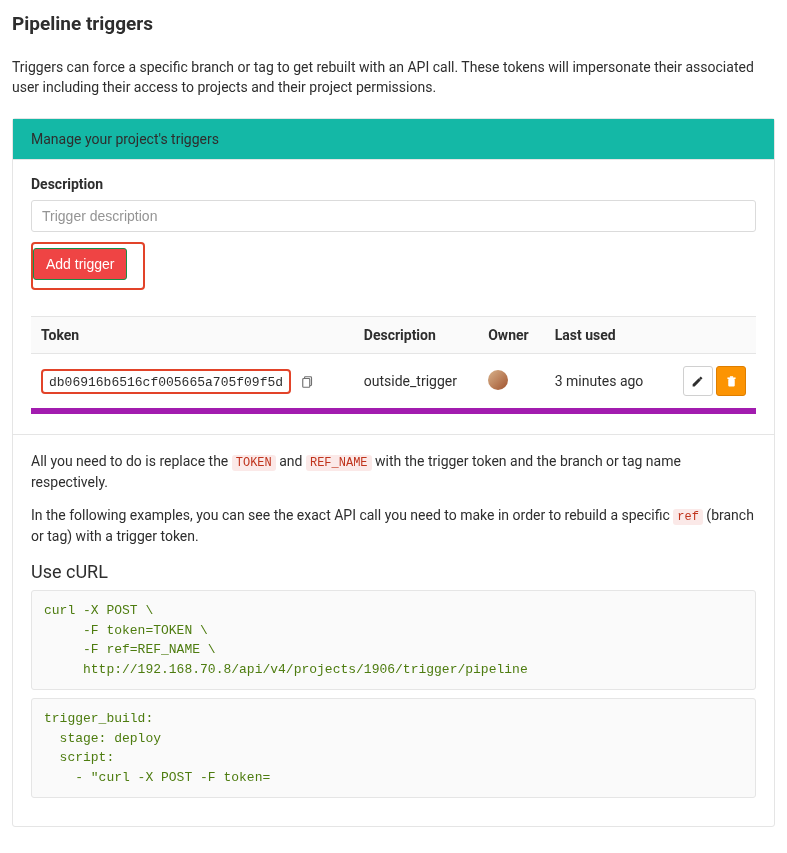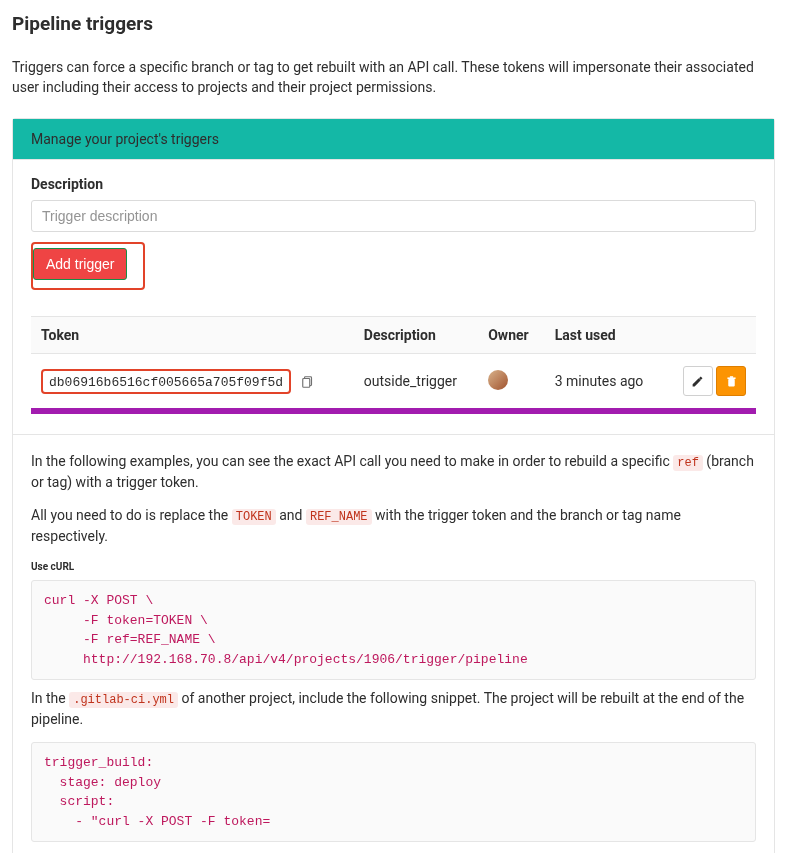--- a/index.html
+++ b/index.html
@@ -50,25 +50,25 @@
   font-size: 13px;
 }
 span.token-code { display: inline-block; }
 .avatar { width: 20px; height: 20px; border-radius: 50%; background: linear-gradient(135deg,#d9b38c,#a0522d); display:inline-block; }
 .inline-code {
   font-family: "Menlo","Monaco","Consolas","Courier New",monospace;
   font-size: 12px; background: #fbe9e8; color: #c0341d;
   padding: 1px 4px; border-radius: 3px;
 }
 .section-text { font-size: 14px; line-height: 1.5; margin-bottom: 12px; }
-.section-heading { font-size: 10px; font-weight: 700; margin: 14px 0 8px 0; }
+.section-heading { font-size: 18px; font-weight: 400; margin: 14px 0 8px 0; }
 pre.code-block {
   background: #fafafa; border: 1px solid #e5e5e5; border-radius: 3px;
   padding: 10px 12px; font-family: "Menlo","Monaco","Consolas","Courier New",monospace;
-  font-size: 13px; color: #be185d; white-space: pre; overflow-x: auto;
+  font-size: 13px; color: #4d7c0f; white-space: pre; overflow-x: auto;
   line-height: 1.5; margin-bottom: 8px;
 }
 .examples-body { border-top: 1px solid #e5e5e5; padding: 16px 18px 20px 18px; }
 .clipboard-icon { color: #707070; margin-left: 6px; display:inline-block; vertical-align: middle; }
 .actions-cell { text-align: right; white-space: nowrap; }
 svg { display:block; }
 </style>
 </head>
 <body>
 
@@ -132,34 +132,31 @@
               </span>
             </button>
           </td>
         </tr>
       </tbody>
     </table>
   </div>
 
   <div class="examples-body">
     <p class="section-text">
-      <span>In the following examples, you can see the exact API call you need to make in order to rebuild a specific </span><span class="inline-code">ref</span><span> (branch or tag) with a trigger token.</span>
+      <span>All you need to do is replace the </span><span class="inline-code">TOKEN</span><span> and </span><span class="inline-code">REF_NAME</span><span> with the trigger token and the branch or tag name respectively.</span>
     </p>
     <p class="section-text">
-      <span>All you need to do is replace the </span><span class="inline-code">TOKEN</span><span> and </span><span class="inline-code">REF_NAME</span><span> with the trigger token and the branch or tag name respectively.</span>
+      <span>In the following examples, you can see the exact API call you need to make in order to rebuild a specific </span><span class="inline-code">ref</span><span> (branch or tag) with a trigger token.</span>
     </p>
 
     <div class="section-heading">Use cURL</div>
     <pre class="code-block">curl -X POST \
      -F token=TOKEN \
      -F ref=REF_NAME \
      http://192.168.70.8/api/v4/projects/1906/trigger/pipeline</pre>
 
-    <p class="section-text">
-      <span>In the </span><span class="inline-code">.gitlab-ci.yml</span><span> of another project, include the following snippet. The project will be rebuilt at the end of the pipeline.</span>
-    </p>
     <pre class="code-block"><span>trigger_build:
   stage: deploy
   script:
     - "curl -X POST -F token=</span></pre>
 
   </div>
 </div>
 
 </body></html>

